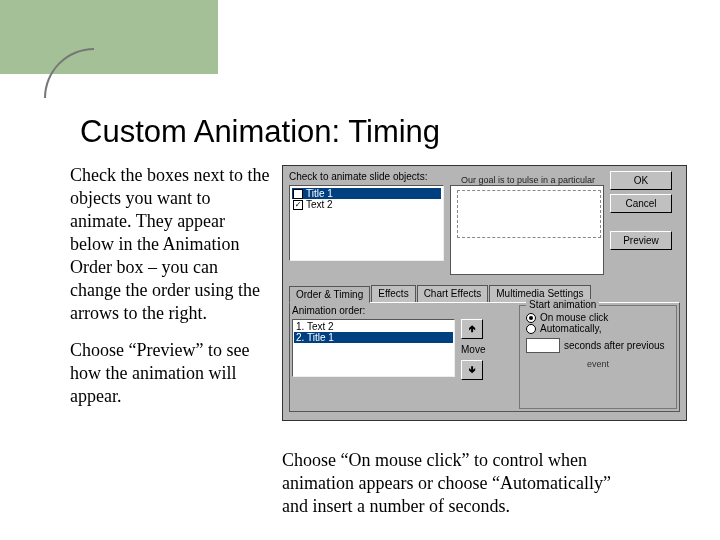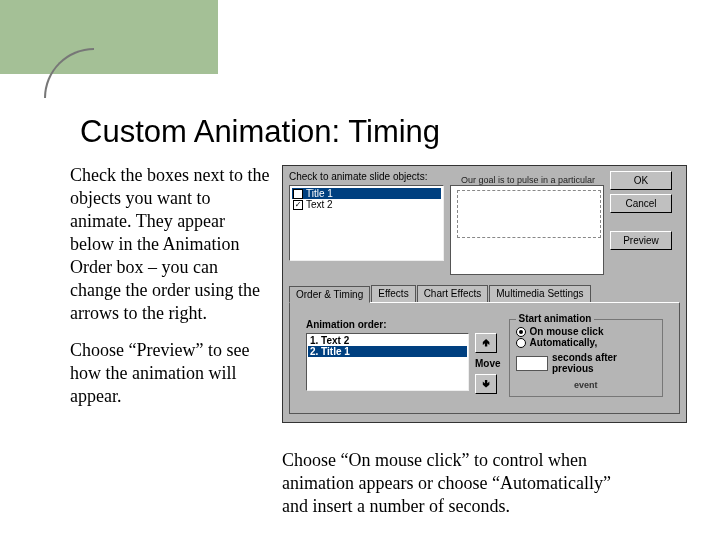--- a/index.html
+++ b/index.html
@@ -111,24 +111,23 @@
     background: #c0c0c0;
     border: 1px solid #555;
     border-bottom: none;
     margin-right: 1px;
     color: #000;
   }
   .tab.active { background: #b5b5b5; border-bottom: 1px solid #b5b5b5; position: relative; top: 1px; }
   .tabpanel {
     border: 1px solid #555;
     border-top-color: #fff;
-    padding: 16px;
+    padding: 2px;
     display: flex; gap: 8px;
     min-height: 110px;
-    font-weight: bold;
   }
   .animorder { flex: 1; }
   .ordlist { height: 58px; width: 163px; padding: 1px; }
   .ord-item { font-size: 10px; padding: 0 2px; }
   .ord-item.sel { background: #004080; color: #fff; }
   .arrowbtns { display: flex; flex-direction: column; gap: 3px; }
   .sqbtn {
     width: 22px; height: 20px;
     background: #c0c0c0;
     border: 1px solid #000;

